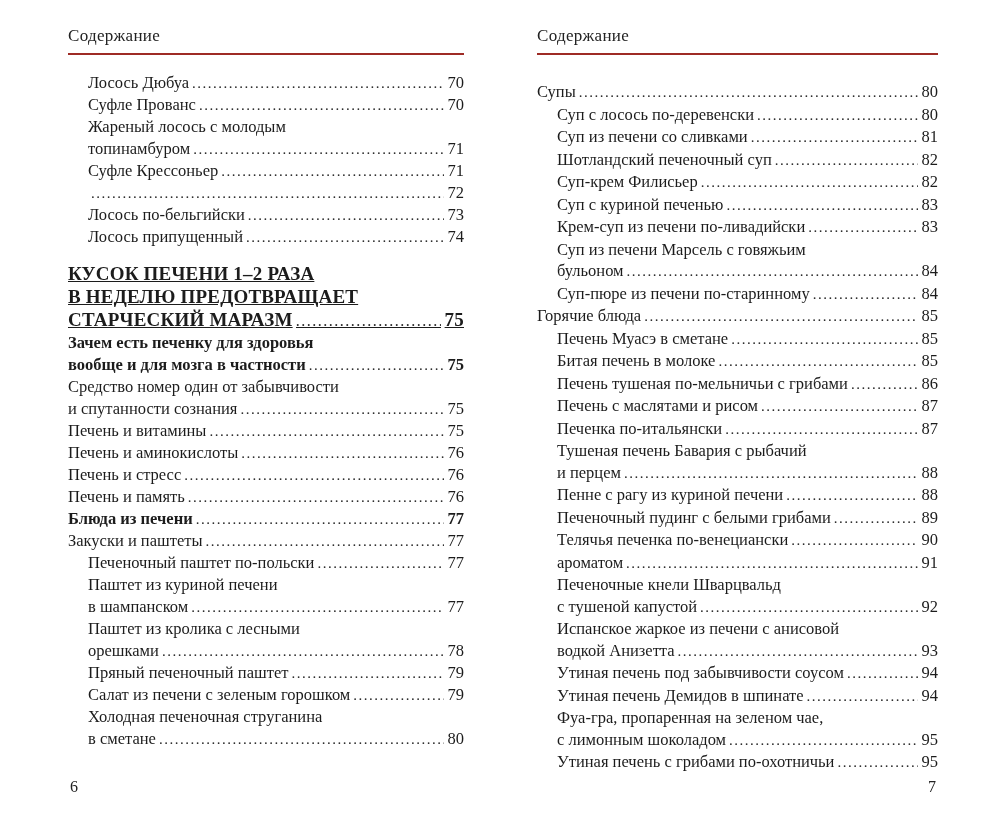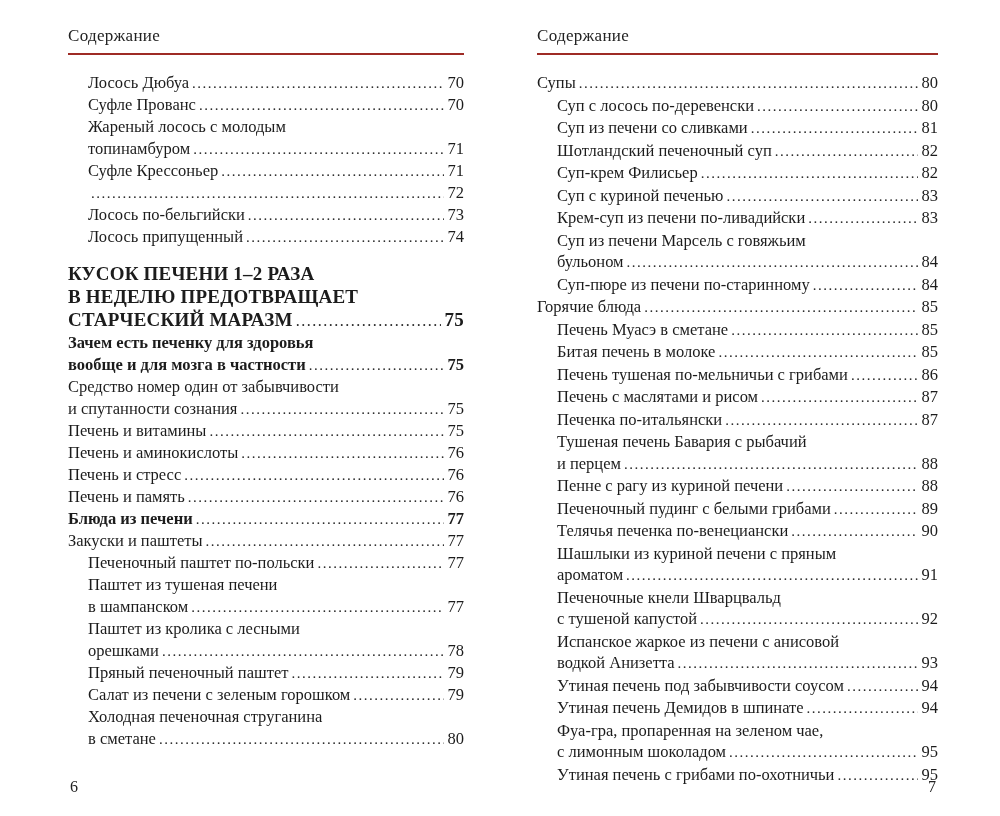--- a/index.html
+++ b/index.html
@@ -37,32 +37,33 @@
   }
 
   .toc {
     position: absolute;
     top: 72px;
     left: 0;
     right: 0;
     font-size: 16.5px;
     line-height: 22px;
   }
-  .page-right .toc { line-height: 21.5px; }
+  .page-right .toc { line-height: 21.5px; margin-top: 9px; }
 
   .entry { }
   .entry.indent-1 { padding-left: 20px; }
   .entry.gap-lg { margin-top: 14px; }
   .entry.gap-sm { }
   .entry.style-bold { font-weight: bold; }
   .entry.style-chapter {
     font-weight: bold;
     font-size: 19px;
     line-height: 23px;
     letter-spacing: 0.2px;
+    text-decoration: underline;
   }
 
   .line { display: flex; align-items: baseline; }
   .txt  { white-space: nowrap; }
   .leader {
     flex: 1 1 auto;
     min-width: 10px;
     margin: 0 4px 0 3px;
     overflow: hidden;
     white-space: nowrap;
@@ -225,21 +226,21 @@
         </div>
         <div class="entry indent-1">
           <div class="line">
             <span class="txt">Печеночный паштет по-польски</span>
             <span class="leader"></span>
             <span class="pg">77</span>
           </div>
         </div>
         <div class="entry indent-1">
           <div class="line">
-            <span class="txt">Паштет из тушеная печени</span>
+            <span class="txt">Паштет из куриной печени</span>
           </div>
           <div class="line">
             <span class="txt">в шампанском</span>
             <span class="leader"></span>
             <span class="pg">77</span>
           </div>
         </div>
         <div class="entry indent-1">
           <div class="line">
             <span class="txt">Паштет из кролика с лесными</span>
@@ -418,23 +419,20 @@
         </div>
         <div class="entry indent-1">
           <div class="line">
             <span class="txt">Телячья печенка по-венециански</span>
             <span class="leader"></span>
             <span class="pg">90</span>
           </div>
         </div>
         <div class="entry indent-1">
           <div class="line">
-            <span class="txt">Шашлыки из куриной печени с пряным</span>
-          </div>
-          <div class="line">
             <span class="txt">ароматом</span>
             <span class="leader"></span>
             <span class="pg">91</span>
           </div>
         </div>
         <div class="entry indent-1">
           <div class="line">
             <span class="txt">Печеночные кнели Шварцвальд</span>
           </div>
           <div class="line">

